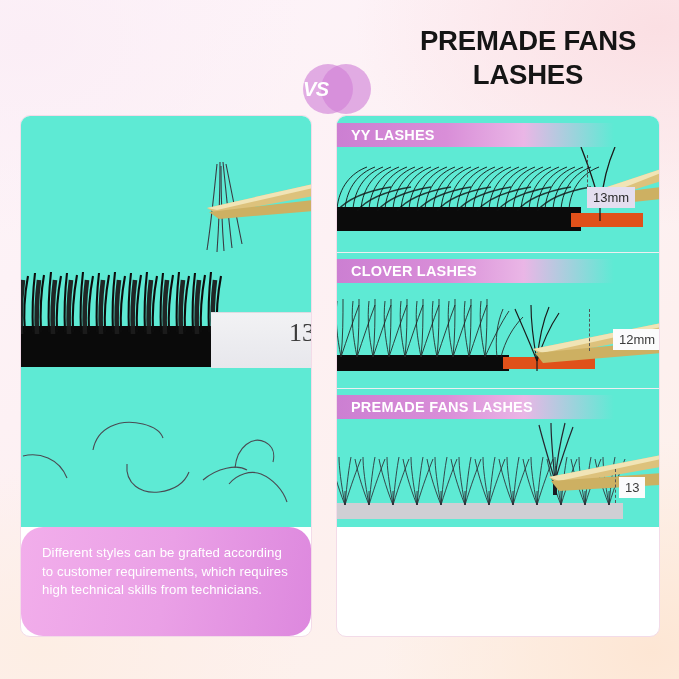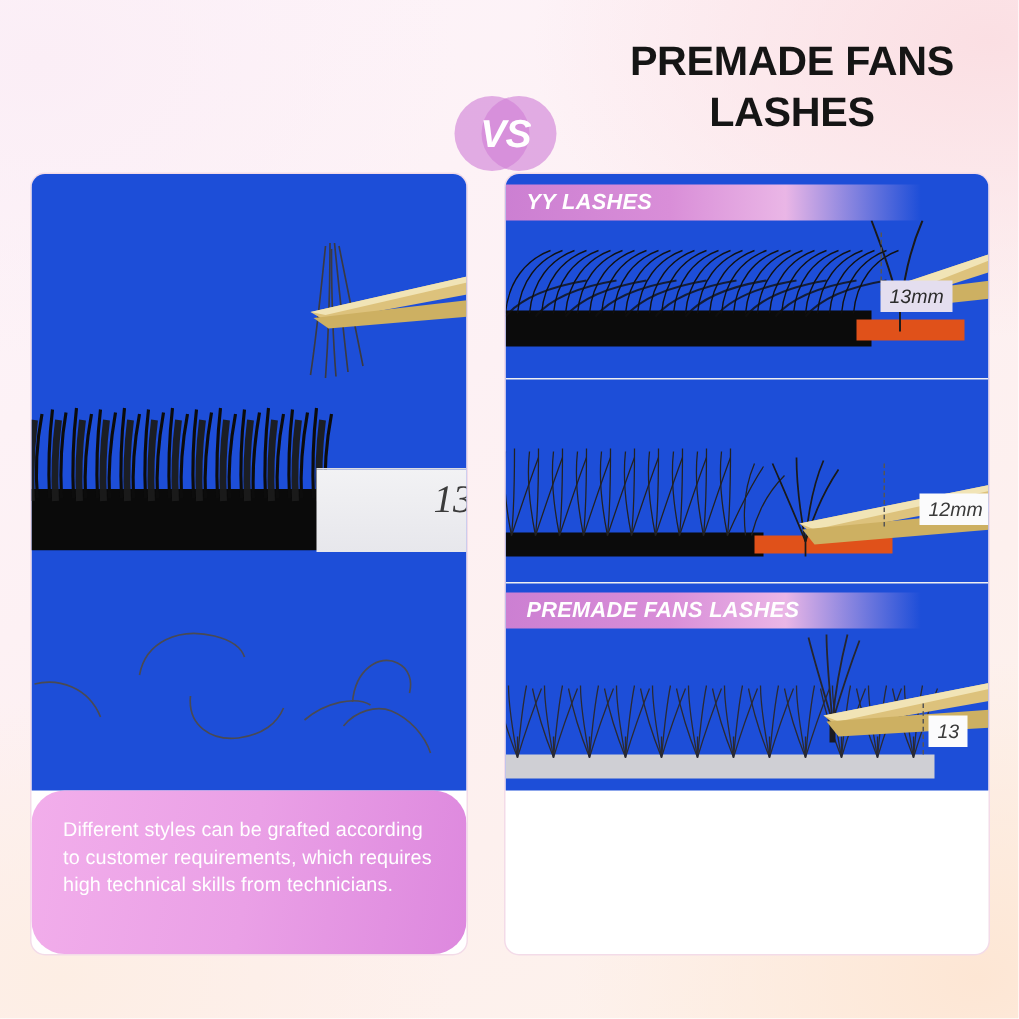--- a/index.html
+++ b/index.html
@@ -61,22 +61,22 @@
     background: #d07fd6;
     opacity: 0.62;
   }
   .vs-circ.a { left: 0; }
   .vs-circ.b { left: 18px; }
   .vs-text {
     position: absolute;
     left: 0; top: 0;
     width: 68px; height: 50px;
     line-height: 50px;
-    text-align: center;
-    font-size: 26px;
+    text-align: left;
+    font-size: 20px;
     font-weight: bold;
     font-style: italic;
     color: #ffffff;
     letter-spacing: -0.5px;
   }
 
   
   .card {
     position: absolute;
     border-radius: 10px;
@@ -85,23 +85,22 @@
     border: 1px solid #f3dbe8;
     box-sizing: border-box;
   }
   #card-left  { left: 20px;  top: 115px; width: 292px; height: 522px; }
   #card-right { left: 336px; top: 115px; width: 324px; height: 522px; }
 
   .card-body {
     position: absolute;
     left: 0; top: 0; right: 0;
     bottom: 109px;
-    background: #1d4ed8;
+    background: #5eead4;
     overflow: hidden;
-    font-style: italic;
   }
 
   
   .caption {
     position: absolute;
     left: 0; right: 0; bottom: 0;
     height: 109px;
     background: linear-gradient(105deg, #f0a8e8 0%, #e79ce4 45%, #d97fdc 100%);
     color: #ffffff;
     font-size: 13.2px;
@@ -361,20 +360,23 @@
             <polygon points="258,44 324,22 324,34 268,52" fill="#ddc27c"></polygon>
             <polygon points="258,44 324,22 324,26 268,48" fill="#f1e4b6"></polygon>
             <polygon points="260,48 324,40 324,52 268,58" fill="#cdb062"></polygon>
           </svg>
           <div class="mm-dash" style="left:250px; top:8px; height:42px;"></div>
           <div class="mm-chip" style="left:250px; top:40px;">13mm</div>
         </div>
       </div>
 
       <div class="section" id="sec-1">
+        <div class="sec-banner">
+          <div class="sec-banner-label">CLOVER LASHES</div>
+        </div>
         <div class="sec-art">
           <svg width="324" height="104">
             <rect x="-4" y="72" width="176" height="16" fill="#0b0b0b"></rect>
             <rect x="166" y="74" width="92" height="12" fill="#e0511a"></rect>
             <g stroke="#222" stroke-width="0.85" fill="none">
               <path d="M4,74 C0,54 -2,36 0,18"></path>
                 <path d="M4,74 C6,54 6,34 6,16"></path>
               <path d="M4,74 C10,56 16,38 22,22"></path>
               <path d="M20,74 C16,54 14,36 16,18"></path>
                 <path d="M20,74 C22,54 22,34 22,16"></path>

